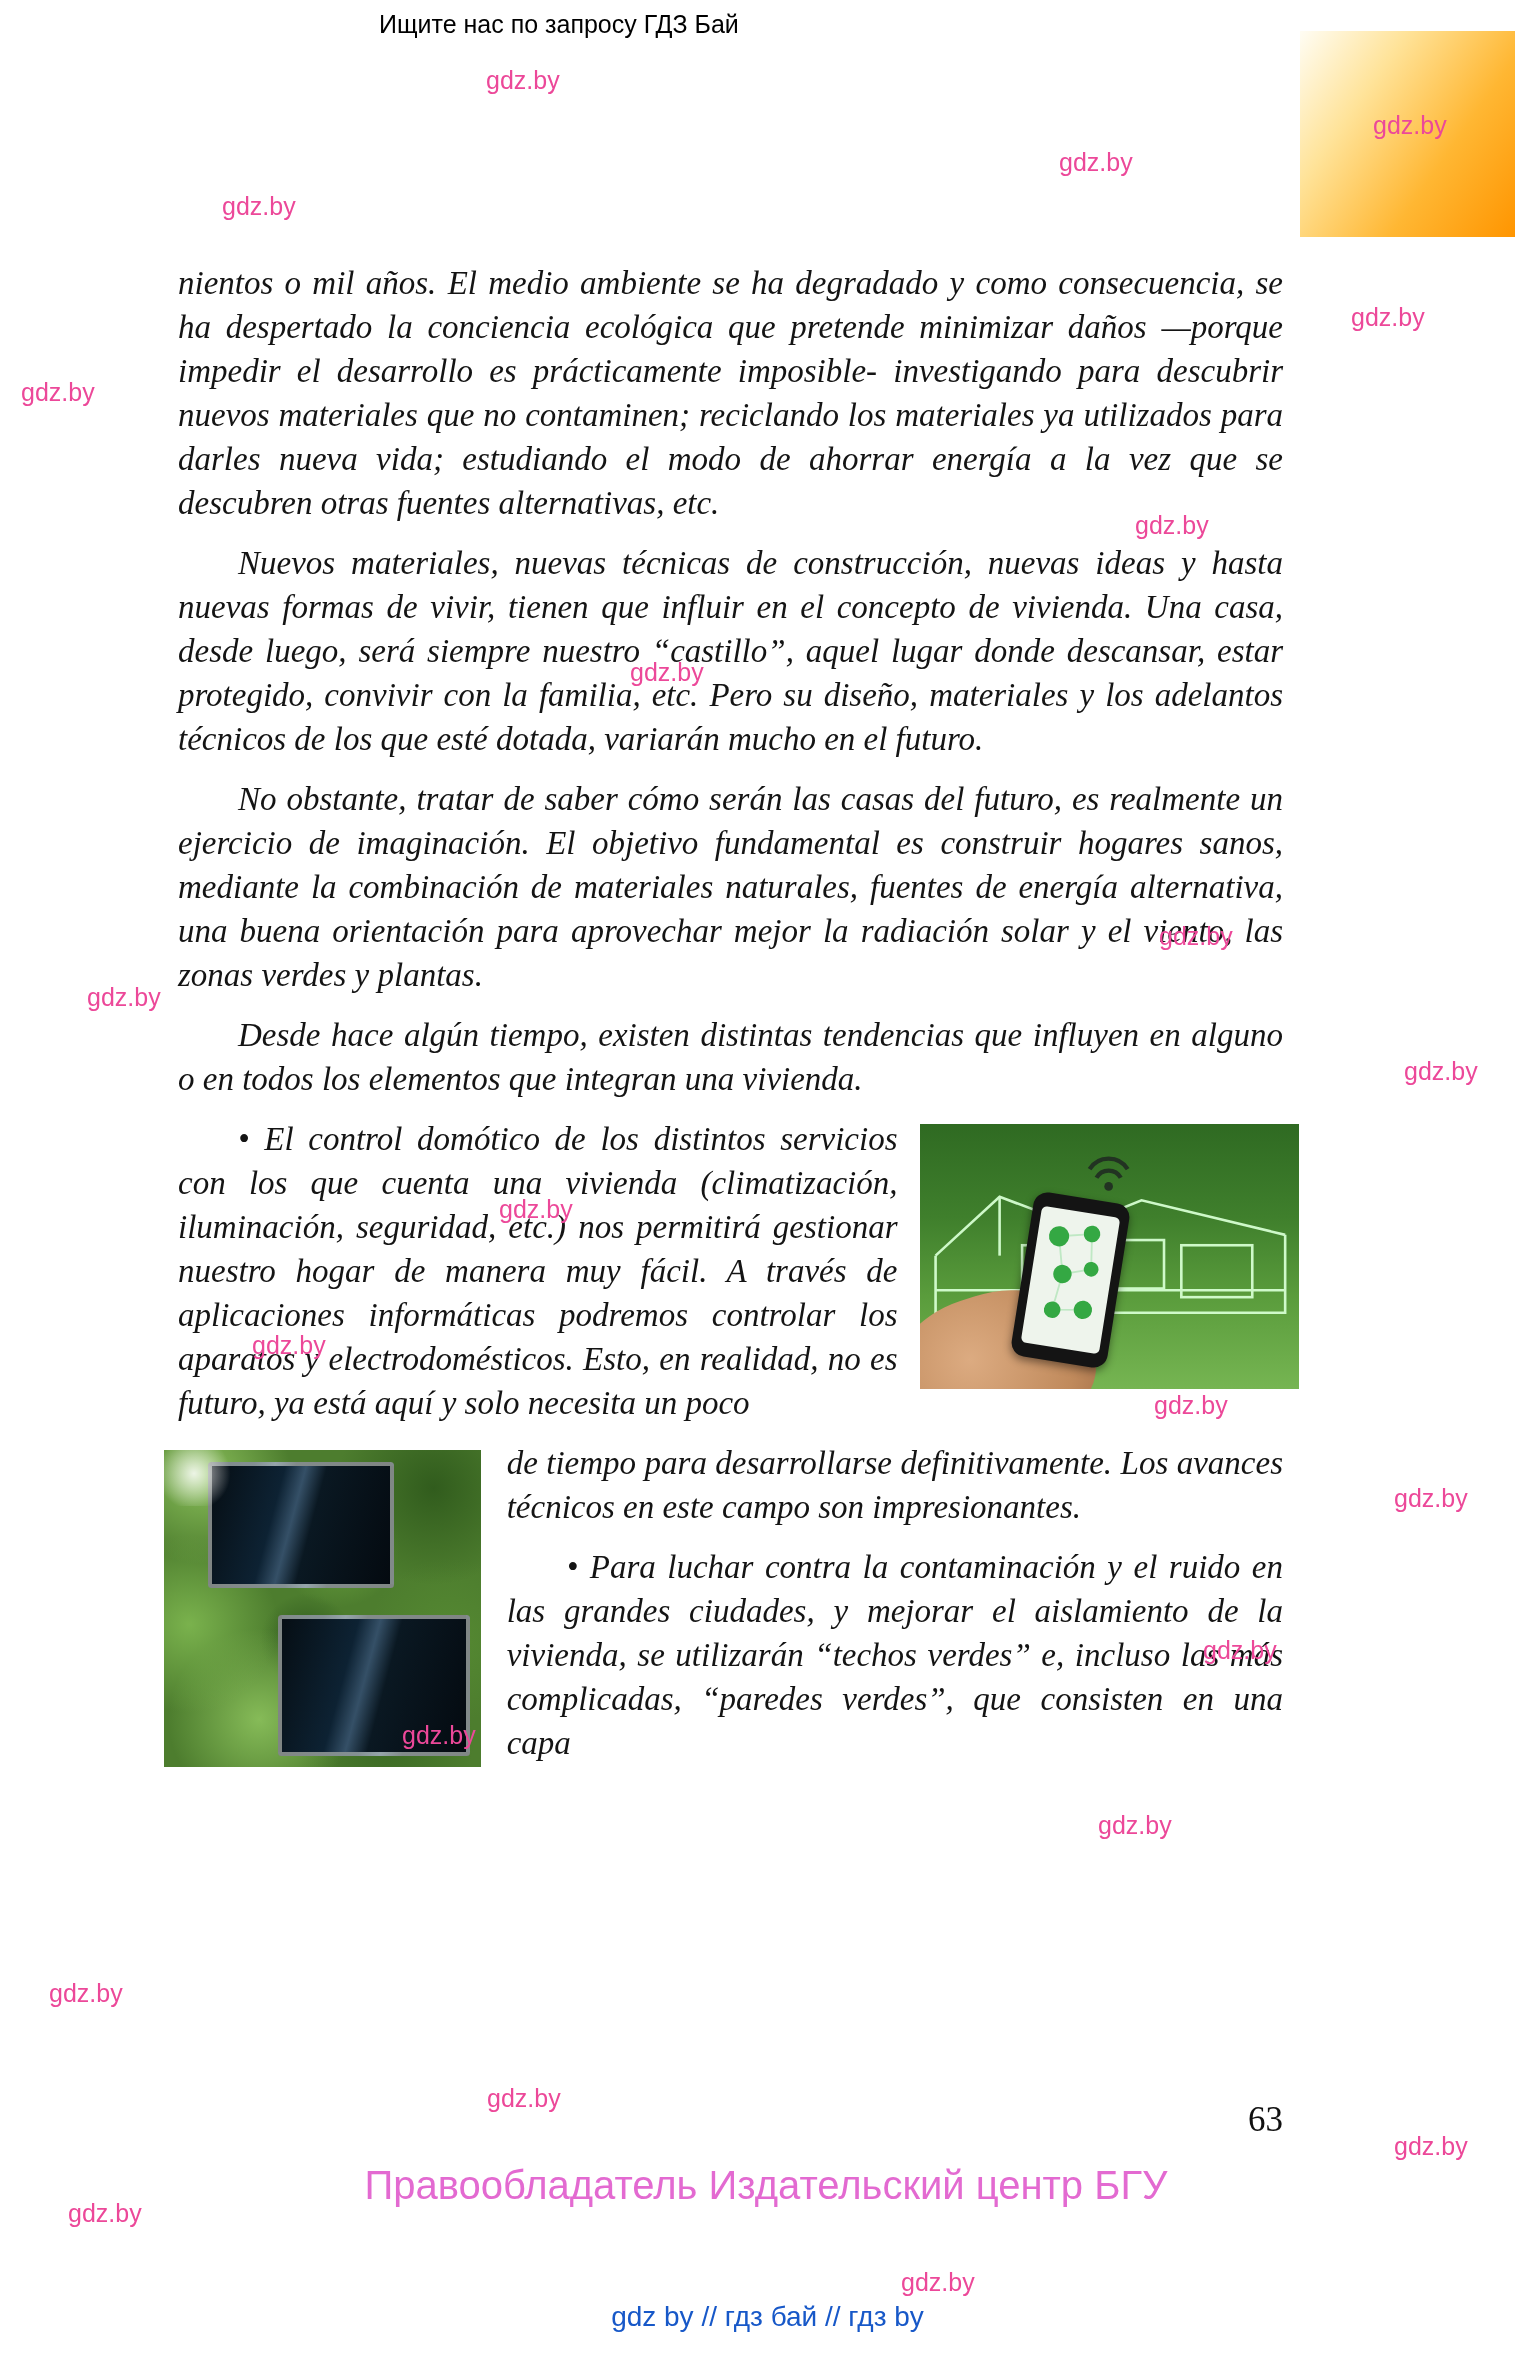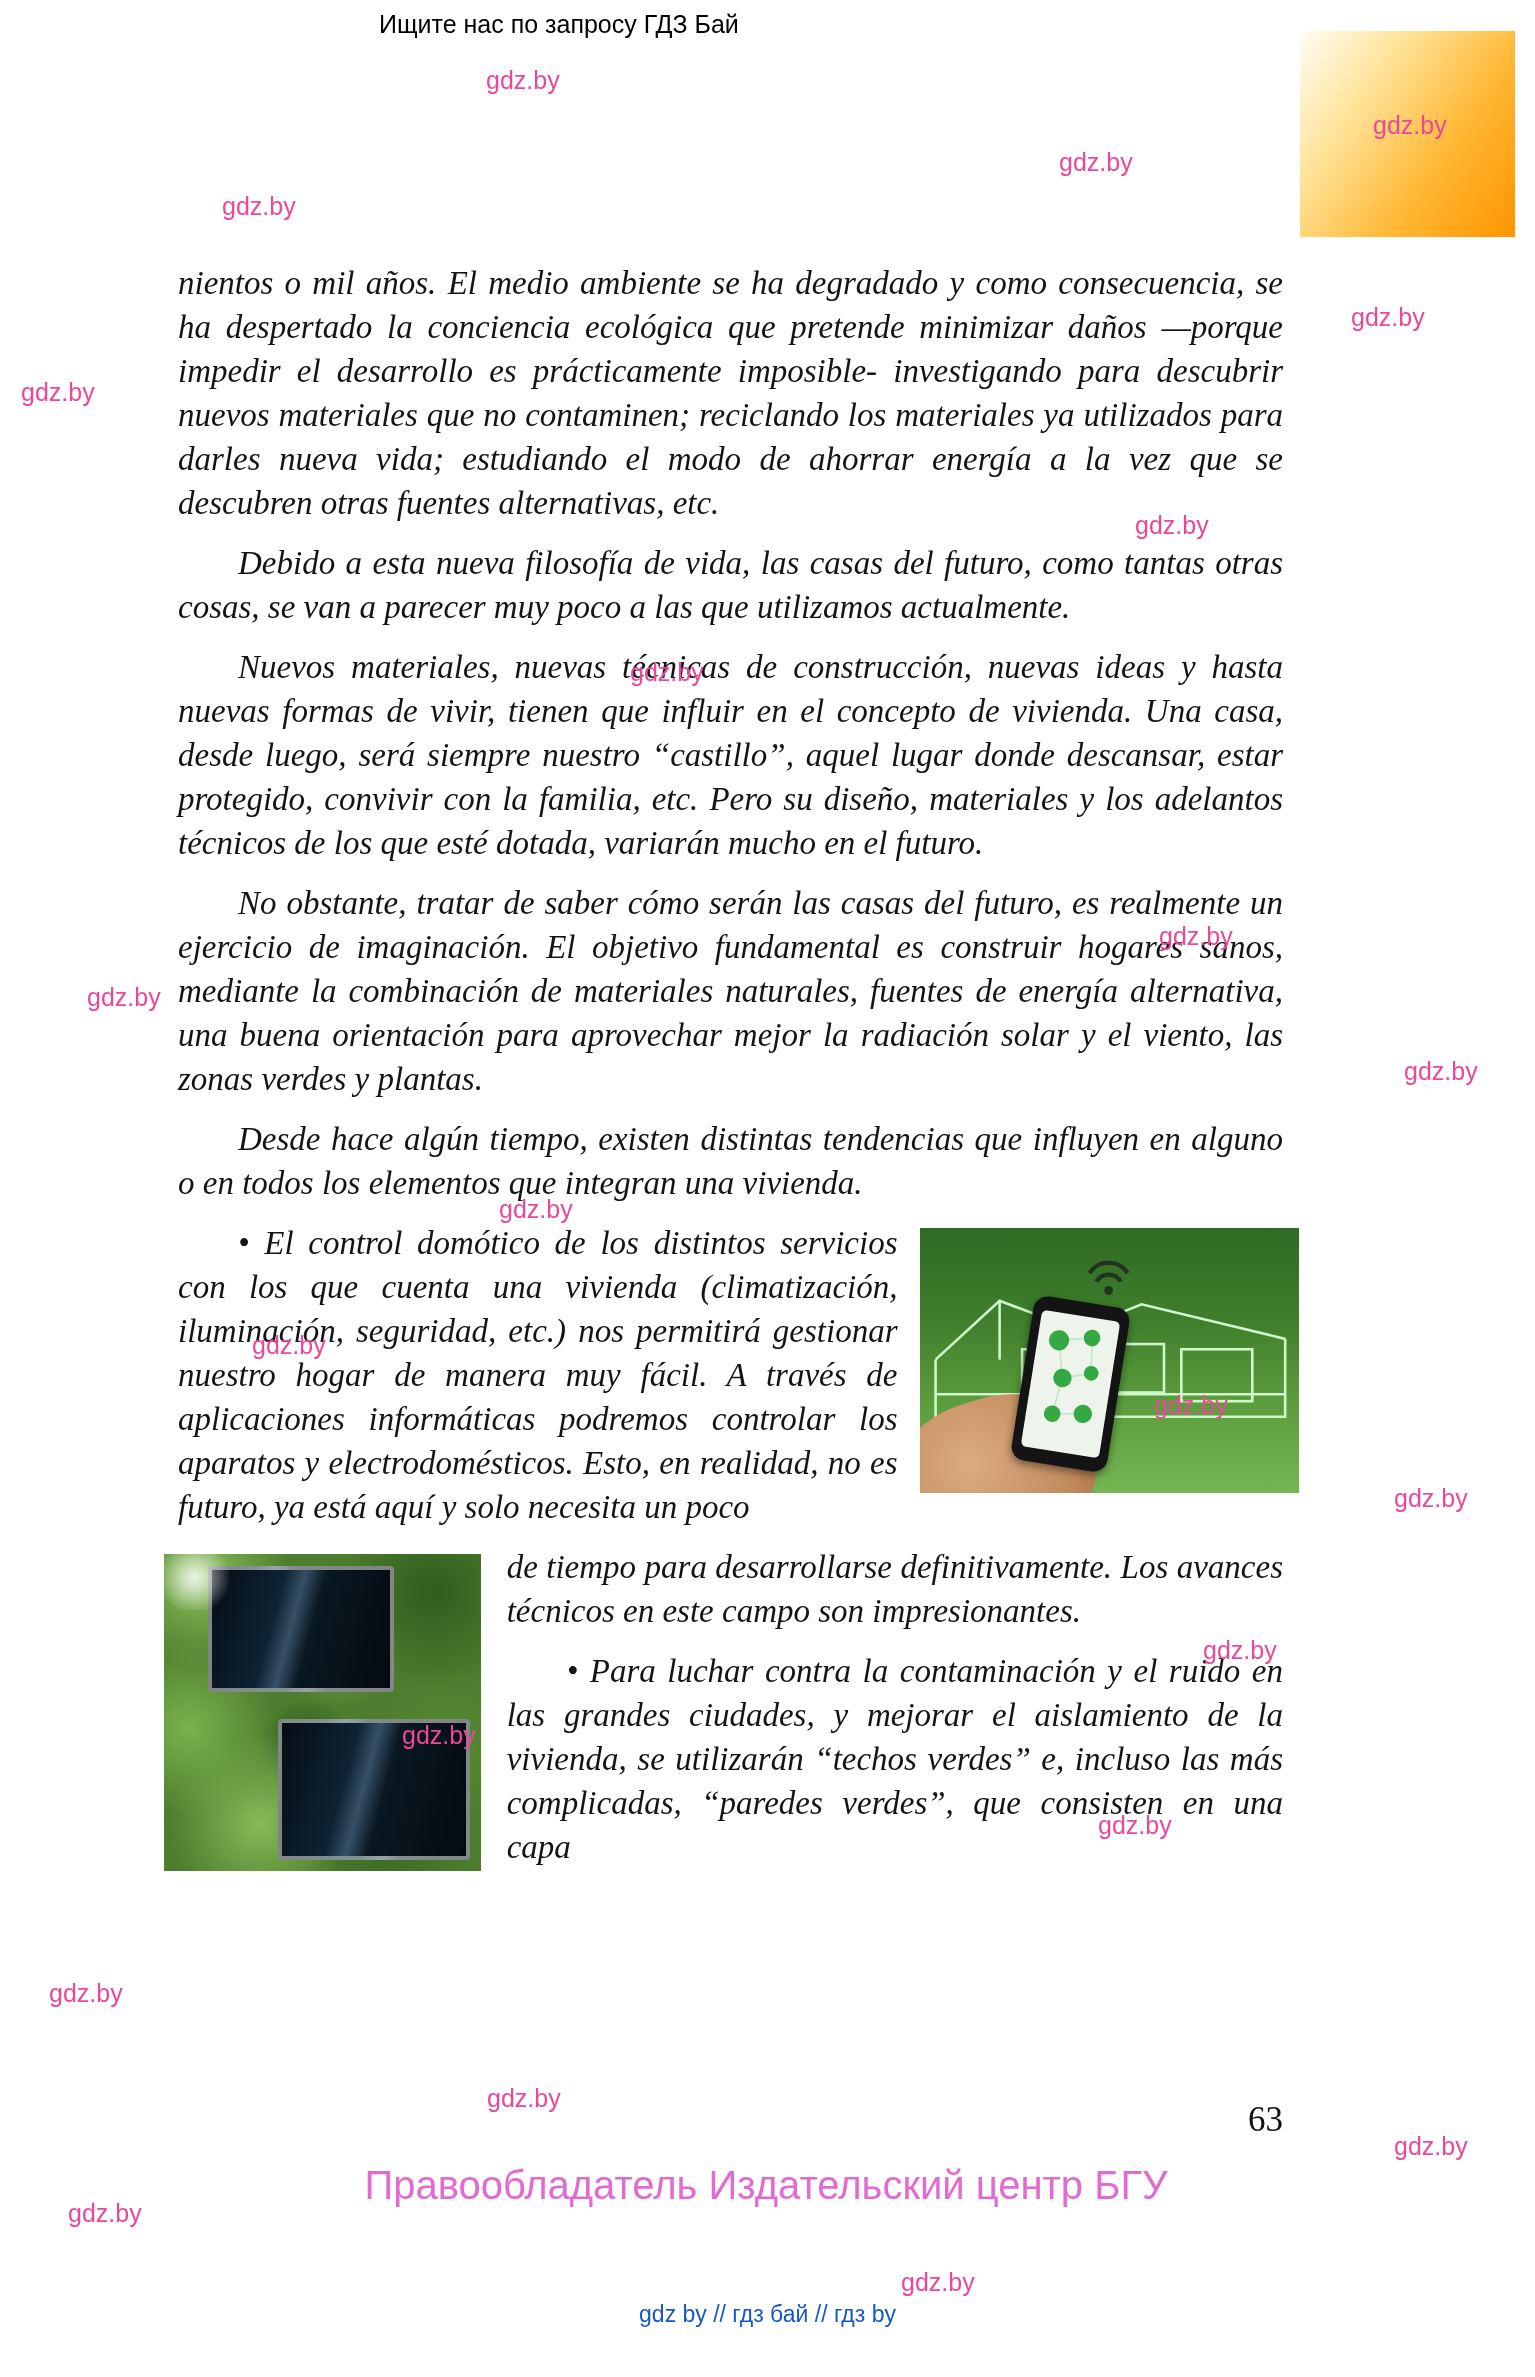--- a/index.html
+++ b/index.html
@@ -29,21 +29,21 @@
   .page-number {
     position:absolute; left:1248px; top:2100px;
     font-size:35px; color:#111; z-index:5;
   }
   .footer-copyright {
     position:absolute; top:2163px; left:0; width:1532px; text-align:center;
     font-family:"Liberation Sans", sans-serif; font-size:40px; color:#e36ad1; z-index:5;
   }
   .footer-links {
     position:absolute; top:2301px; left:0; width:1535px; text-align:center;
-    font-family:"Liberation Sans", sans-serif; font-size:23px; color:#1758c8; z-index:5;
+    font-family:"Liberation Sans", sans-serif; font-size:28px; color:#1758c8; z-index:5;
   }
 
   
   .text-column {
     position:absolute; left:162px; top:245px; width:1137px;
     font-size:33px; line-height:44px; text-align:justify; z-index:2;
   }
   .para { margin:16px; text-indent:60px;font-style:italic; }
   .para.noindent { text-indent:0; }
 
@@ -127,21 +127,20 @@
 <span class="watermark" style="left:402px;top:1721px">gdz.by</span>
 <span class="watermark" style="left:1098px;top:1811px">gdz.by</span>
 <span class="watermark" style="left:49px;top:1979px">gdz.by</span>
 <span class="watermark" style="left:487px;top:2084px">gdz.by</span>
 <span class="watermark" style="left:1394px;top:2132px">gdz.by</span>
 <span class="watermark" style="left:68px;top:2199px">gdz.by</span>
 <span class="watermark" style="left:901px;top:2268px">gdz.by</span>
 
 <div class="text-column">
   <p class="para noindent">nientos o mil años. El medio ambiente se ha degradado y como consecuencia, se ha despertado la conciencia ecológica que pretende minimizar daños —porque impedir el desarrollo es prácticamente imposible- investigando para descubrir nuevos materiales que no contaminen; reciclando los materiales ya utilizados para darles nueva vida; estudiando el modo de ahorrar energía a la vez que se descubren otras fuentes alternativas, etc.</p>
-  <p class="para">Debido a esta nueva filosofía de vida, las casas del futuro, como tantas otras cosas, se van a parecer muy poco a las que utilizamos actualmente.</p>
   <p class="para">Nuevos materiales, nuevas técnicas de construcción, nuevas ideas y hasta nuevas formas de vivir, tienen que influir en el concepto de vivienda. Una casa, desde luego, será siempre nuestro “castillo”, aquel lugar donde descansar, estar protegido, convivir con la familia, etc. Pero su diseño, materiales y los adelantos técnicos de los que esté dotada, variarán mucho en el futuro.</p>
   <p class="para">No obstante, tratar de saber cómo serán las casas del futuro, es realmente un ejercicio de imaginación. El objetivo fundamental es construir hogares sanos, mediante la combinación de materiales naturales, fuentes de energía alternativa, una buena orientación para aprovechar mejor la radiación solar y el viento, las zonas verdes y plantas.</p>
   <p class="para">Desde hace algún tiempo, existen distintas tendencias que influyen en alguno o en todos los elementos que integran una vivienda.</p>
 
   <div class="photo-right">
     <div class="sh-bg"></div>
     <svg class="sh-svg" viewBox="0 0 438 306" aria-hidden="true">
       <g stroke="#223322" fill="none" stroke-width="5">
         <path d="M196 52 a26 26 0 0 1 44 0"></path>
         <path d="M204 62 a16 16 0 0 1 28 0"></path>

